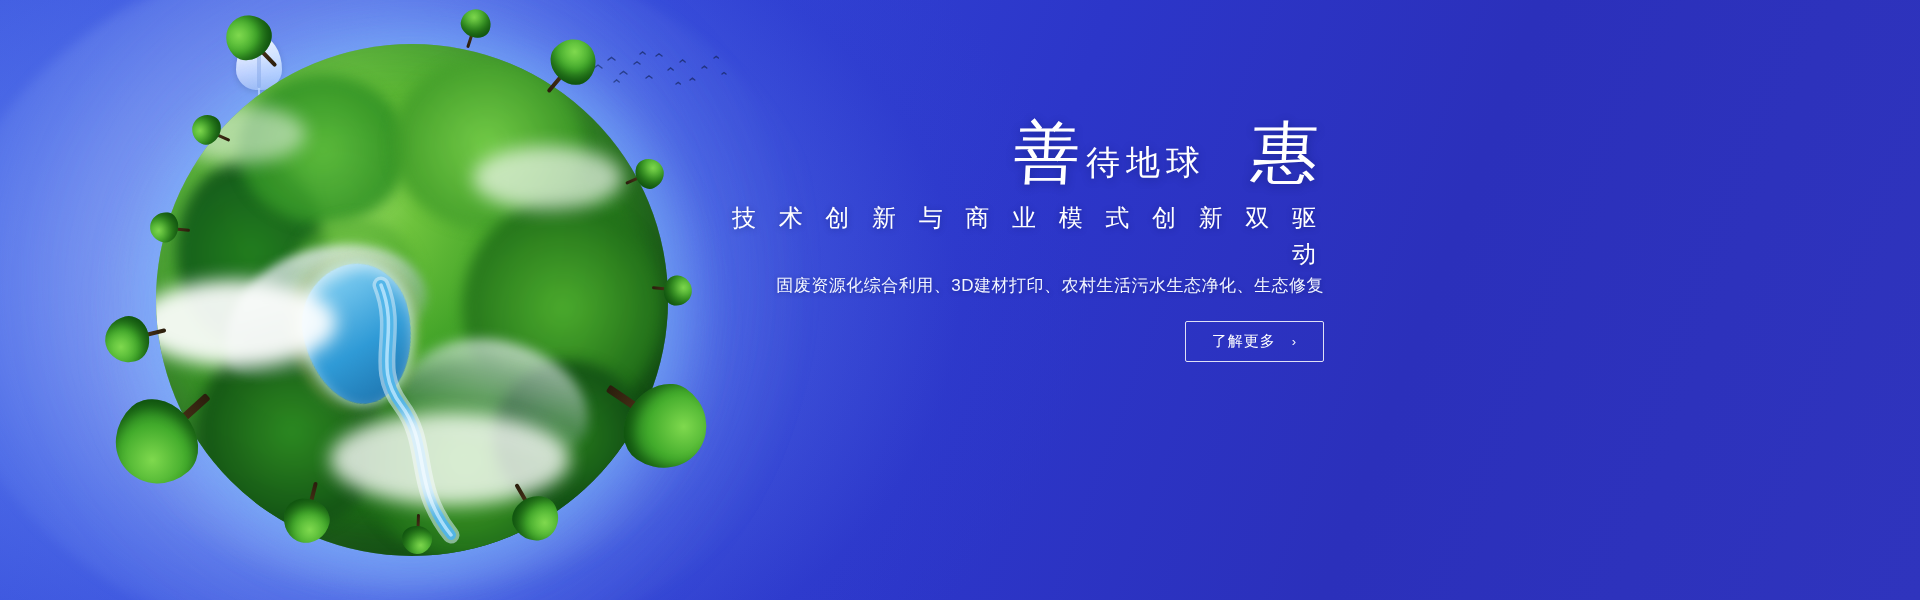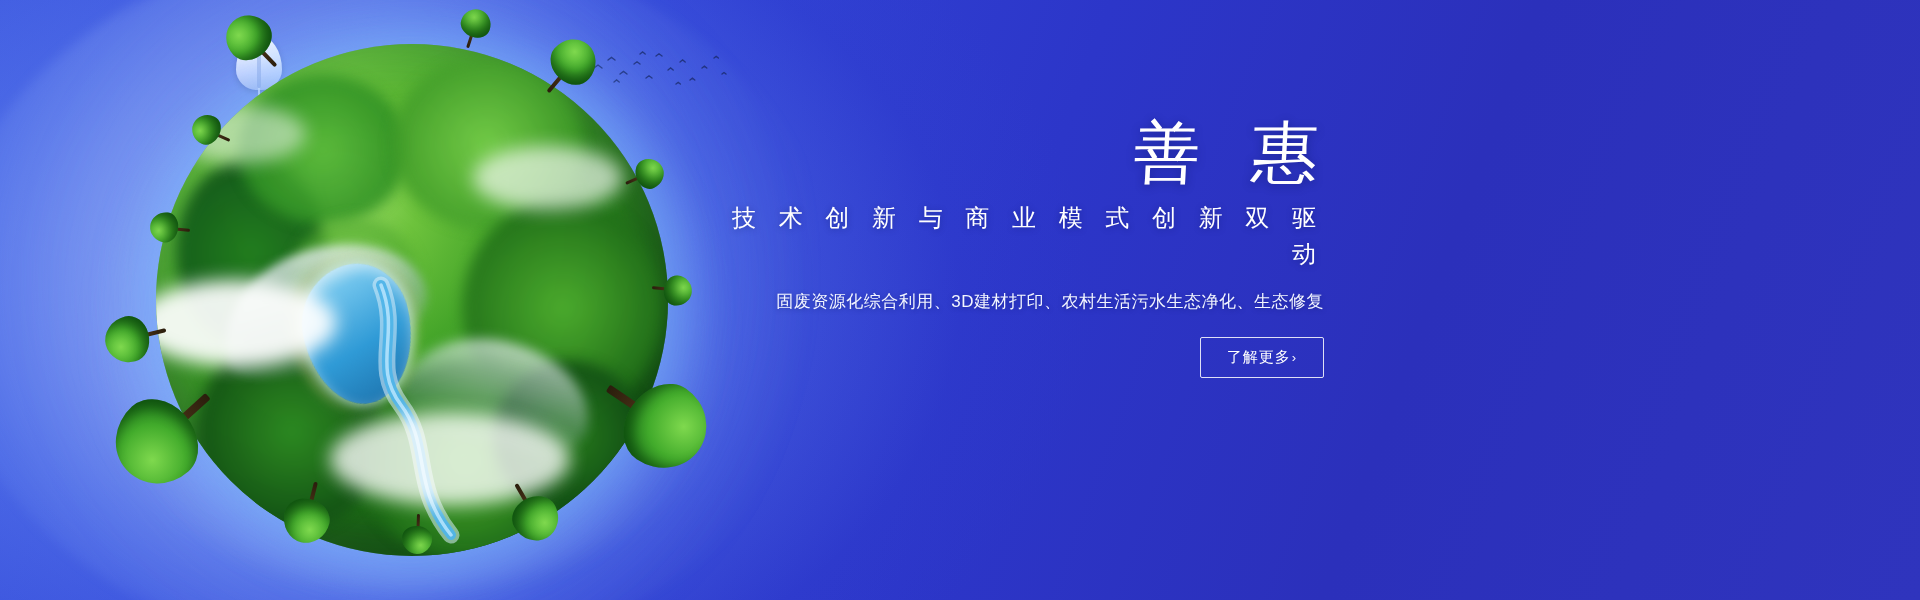--- a/index.html
+++ b/index.html
@@ -195,27 +195,27 @@
   }
 
   .subtitle {
     font-size:24px; line-height:1.5; font-weight:400;
     letter-spacing:8px; margin:14px 0 0 0; color:#ffffff;
     text-shadow:0 1px 6px rgba(10,20,90,.40);
   }
 
   .desc {
     font-size:17px; line-height:1.6; letter-spacing:.5px;
-    margin-top:16px; color:#f2f5ff;
+    color:#f2f5ff;
     text-shadow:0 1px 5px rgba(10,20,90,.40);
   }
 
   .cta-row { display:flex; justify-content:flex-end; margin-top:22px; }
   .cta {
-    display:inline-flex; align-items:center; justify-content:center; gap:1px;
+    display:inline-flex; align-items:center; justify-content:center; gap:16px;
     border:1px solid rgba(255,255,255,.85);
     background:transparent;
     color:#fff; font-size:15px; letter-spacing:1px;
     padding:10px 26px; border-radius:2px;
     cursor:pointer;
   }
   .cta .chev { font-size:13px; opacity:.95; }
 </style>
 </head>
 <body>
@@ -348,20 +348,21 @@
       <span class="trunk"></span>
       <span class="canopy"></span>
     </div>
   </div>
 
   <div class="content">
 
     <div class="headline">
       <span class="hl-group">
         <span class="hl-brush">善</span>
+        <span class="hl-rest">待地球</span>
       </span>
       <span class="hl-group">
         <span class="hl-brush">惠</span>
       </span>
     </div>
 
     <div class="subtitle">技 术 创 新 与 商 业 模 式 创 新 双 驱 动</div>
 
     <div class="desc">固废资源化综合利用、3D建材打印、农村生活污水生态净化、生态修复</div>
 

